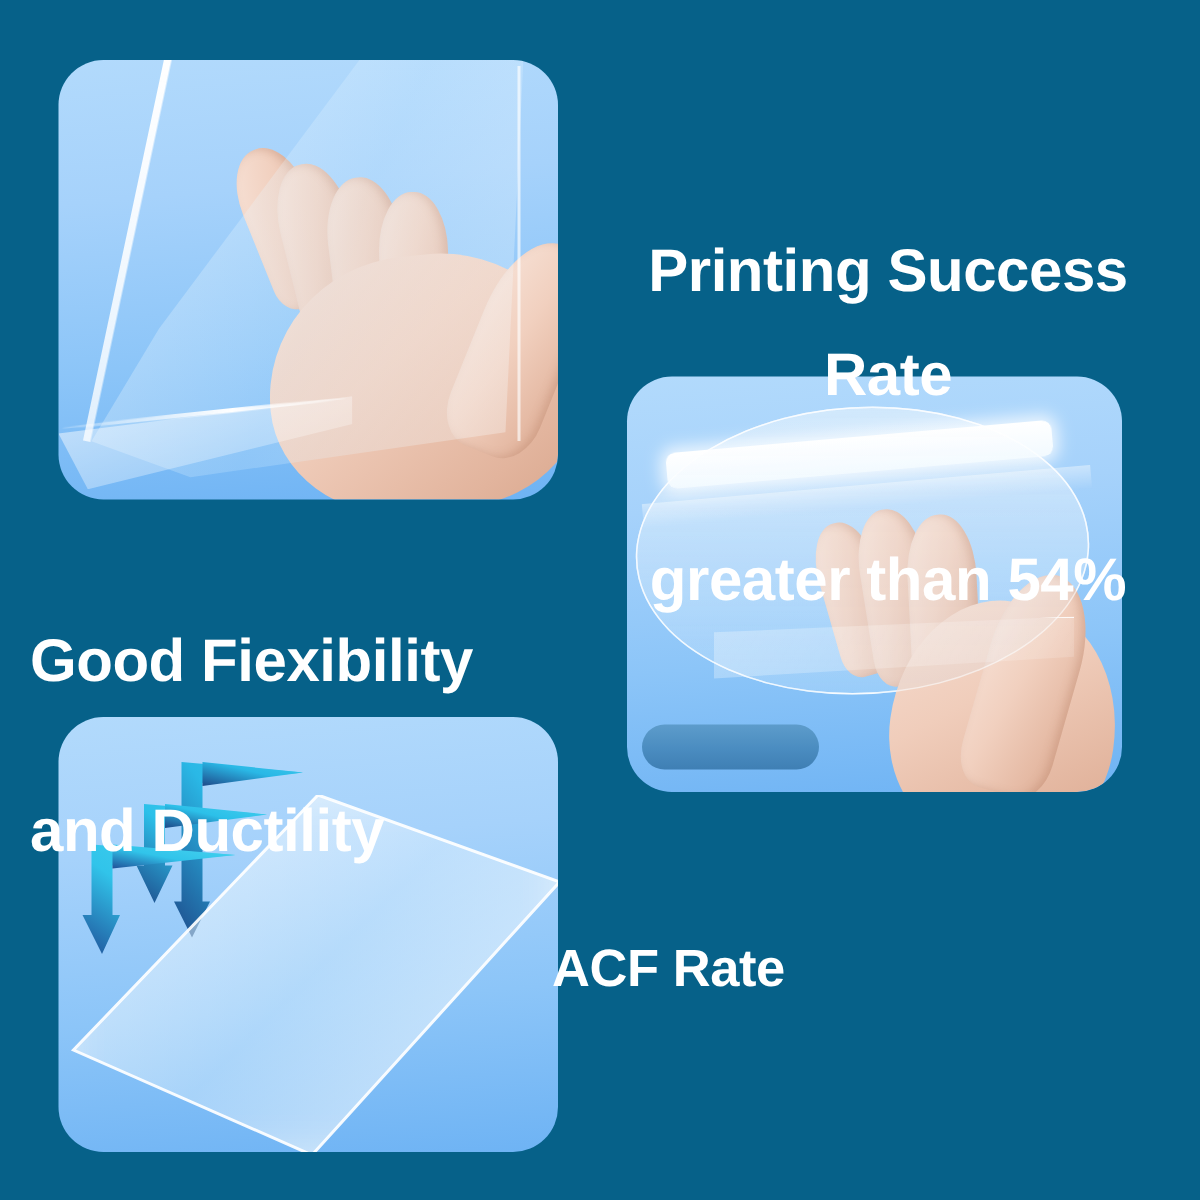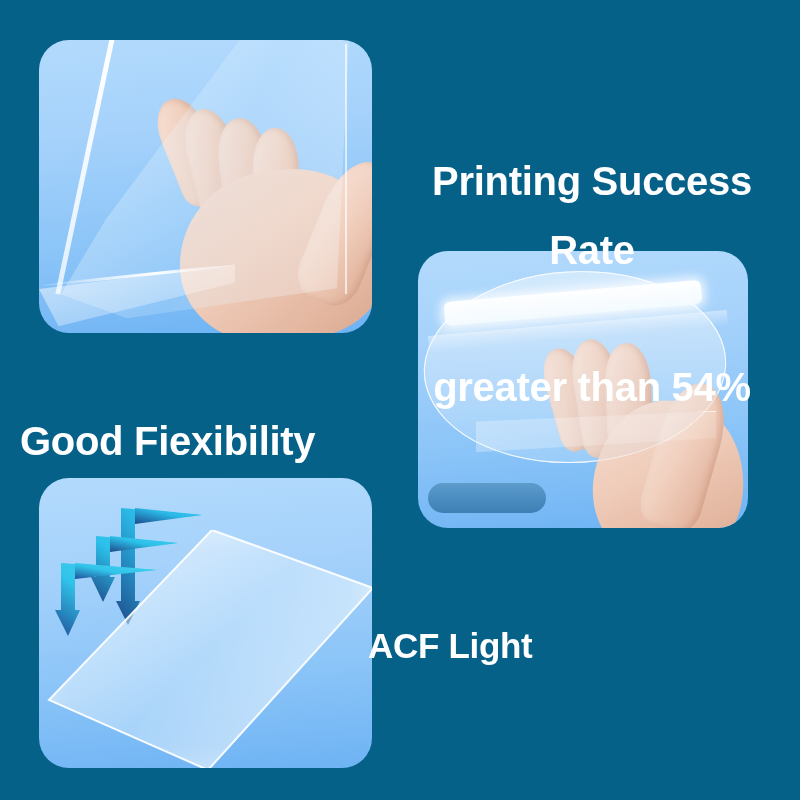--- a/index.html
+++ b/index.html
@@ -207,21 +207,22 @@
     </div>
   </div>
 
   <div class="txt" id="txt-print">
     <div>Printing Success Rate</div>
     <div>greater than 54%</div>
   </div>
 
   <div class="txt" id="txt-flex">
     <div>Good Fiexibility</div>
+    <div>and Ductility</div>
   </div>
 
   <div class="txt" id="txt-trans">
-    <div>ACF Light</div>
+    <div>ACF Rate</div>
     
     
   </div>
 
 </div>
 
 </body></html>

